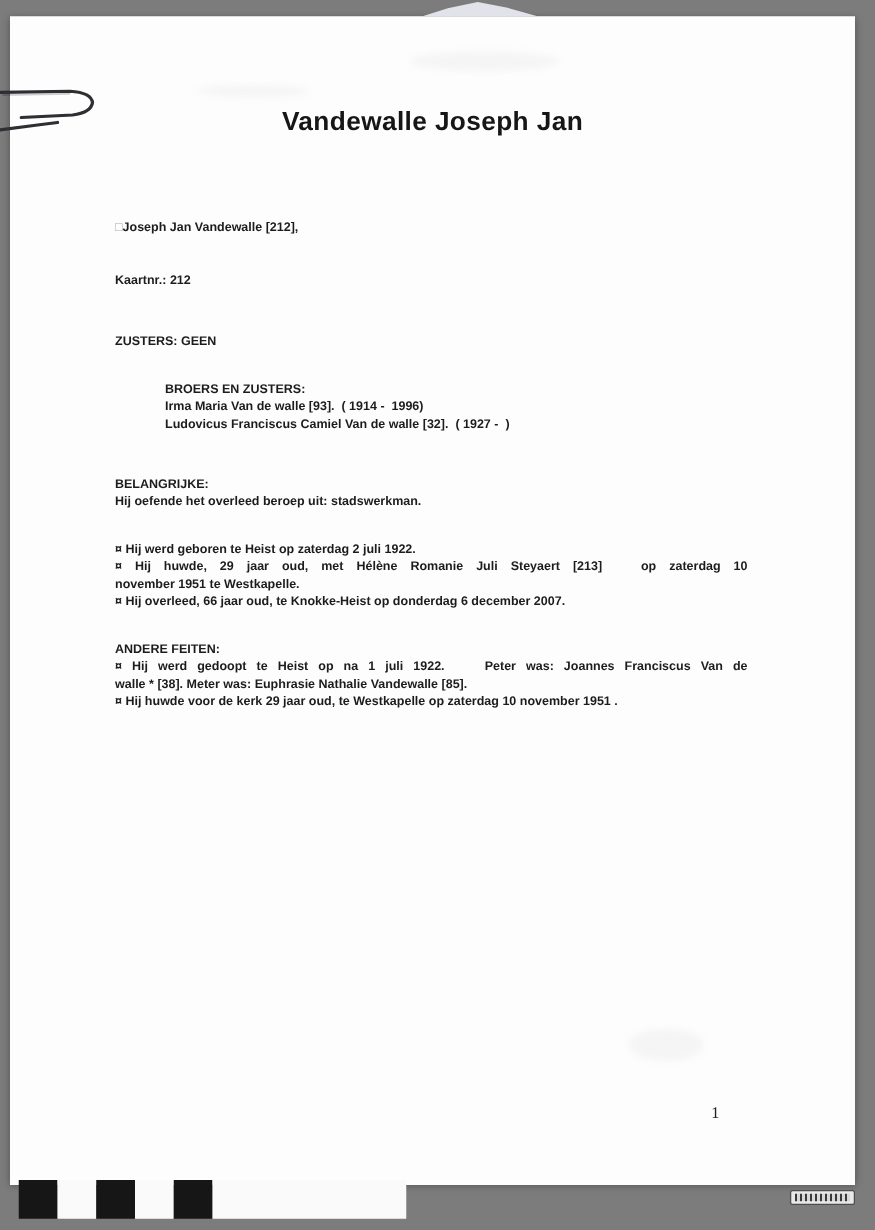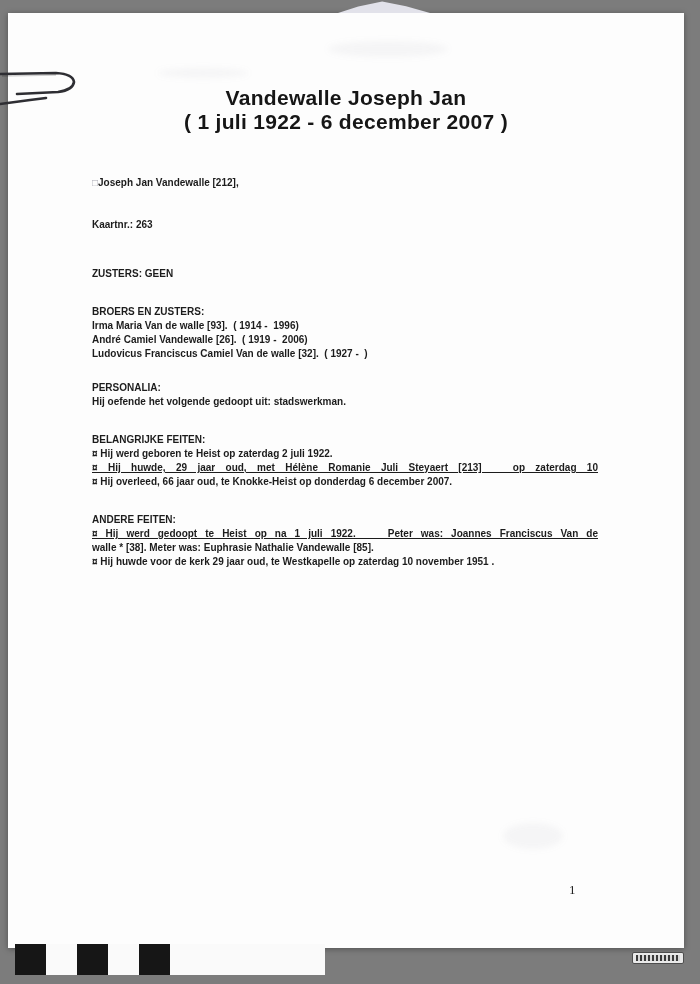--- a/index.html
+++ b/index.html
@@ -64,26 +64,25 @@
     font-size: 10px;
     line-height: 14px;
     font-weight: bold;
     color: #1c1c1c;
   }
   .body-sec div { white-space: nowrap; }
   .body-sec div.jline {
     white-space: normal;
     text-align: justify;
     text-align-last: justify;
-    text-decoration: underline;
   }
   .sec-intro       { top: 163px; }
   .sec-basis       { top: 205px; }
   .sec-kinderen    { top: 254px; }
-  .sec-broers      { top: 292px; }
+  .sec-broers      { top: 292px; margin-left: 40px; }
   .sec-personalia  { top: 368px; }
   .sec-belangrijke { top: 420px; }
   .sec-andere      { top: 500px; }
   .box-glyph { color: #a9a9b2; }
   .pagenum {
     position: absolute;
     left: 561px;
     top: 869px;
     font-family: "Liberation Serif", serif;
     font-size: 13px;
@@ -127,51 +126,49 @@
 
   <div class="top-notch"></div>
 
   <div class="paper">
     <div class="smudge smudge1"></div>
     <div class="smudge smudge2"></div>
     <div class="smudge smudge3"></div>
 
     <div class="title-block">
       <div>Vandewalle Joseph Jan</div>
-      <div>( 1 juli 1922 - 6 december 2007 )</div>
     </div>
 
     <div class="body-sec sec-intro">
       <div><span class="box-glyph">□</span><span>Joseph Jan Vandewalle [212],</span></div>
     </div>
 
     <div class="body-sec sec-basis">
-      <div>Kaartnr.: 263</div>
+      <div>Kaartnr.: 212</div>
     </div>
 
     <div class="body-sec sec-kinderen">
       <div>ZUSTERS: GEEN</div>
     </div>
 
     <div class="body-sec sec-broers">
       <div>BROERS EN ZUSTERS:</div>
       <div>Irma Maria Van de walle [93].&nbsp; ( 1914 -&nbsp; 1996)</div>
-      <div>André Camiel Vandewalle [26].&nbsp; ( 1919 -&nbsp; 2006)</div>
       <div>Ludovicus Franciscus Camiel Van de walle [32].&nbsp; ( 1927 -&nbsp; )</div>
     </div>
 
     <div class="body-sec sec-personalia">
-      <div>PERSONALIA:</div>
-      <div>Hij oefende het volgende gedoopt uit: stadswerkman.</div>
+      <div>BELANGRIJKE:</div>
+      <div>Hij oefende het overleed beroep uit: stadswerkman.</div>
     </div>
 
     <div class="body-sec sec-belangrijke">
-      <div>BELANGRIJKE FEITEN:</div>
       <div>¤ Hij werd geboren te Heist op zaterdag 2 juli 1922.</div>
       <div class="jline">¤ Hij huwde, 29 jaar oud, met Hélène Romanie Juli Steyaert [213]&nbsp;&nbsp; op zaterdag 10</div>
+      <div>november 1951 te Westkapelle.</div>
       <div>¤ Hij overleed, 66 jaar oud, te Knokke-Heist op donderdag 6 december 2007.</div>
     </div>
 
     <div class="body-sec sec-andere">
       <div>ANDERE FEITEN:</div>
       <div class="jline">¤ Hij werd gedoopt te Heist op na 1 juli 1922.&nbsp;&nbsp;&nbsp; Peter was: Joannes Franciscus Van de</div>
       <div>walle * [38]. Meter was: Euphrasie Nathalie Vandewalle [85].</div>
       <div>¤ Hij huwde voor de kerk 29 jaar oud, te Westkapelle op zaterdag 10 november 1951&nbsp;.</div>
     </div>
 

